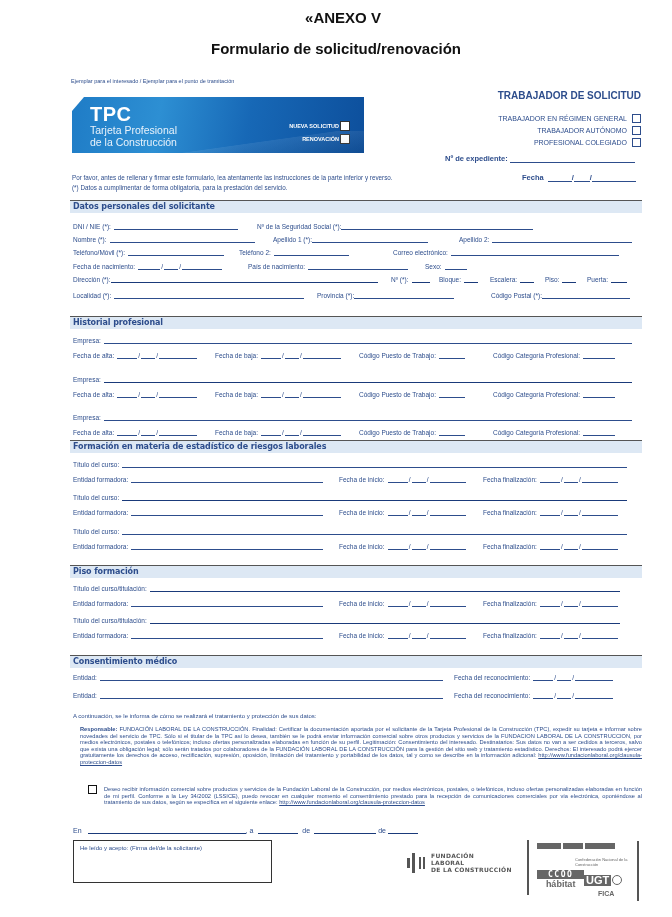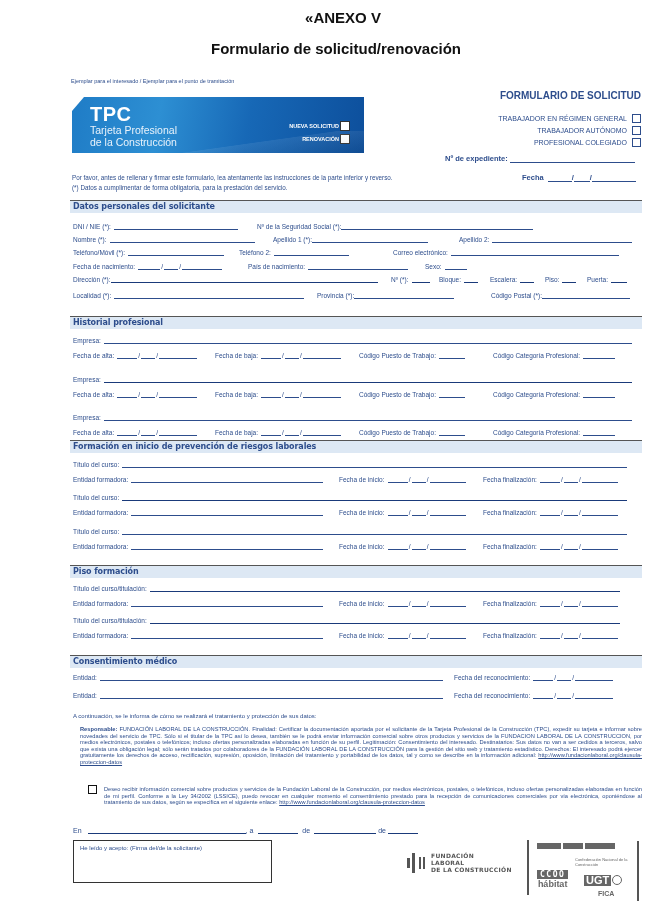--- a/index.html
+++ b/index.html
@@ -61,21 +61,21 @@
   .logo-flc .bars { display: flex; align-items: center; gap: 2px; }
   .logo-flc .bars i { display: block; background: #555; }
   .logo-flc .txt { font-size: 6px; color: #555; font-weight: bold; line-height: 7px; letter-spacing: 0.3px; font-family: "DejaVu Sans", sans-serif; }
   .vdiv { position: absolute; width: 1.5px; background: #555; }
 
   .cnc { position: absolute; top: 843px; left: 537px; }
   .cnc .blk { display: flex; gap: 2px; }
   .cnc .blk i { display: block; height: 6px; background: #666; }
   .cnc .cap { position: absolute; top: 14px; left: 38px; font-size: 4px; color: #666; line-height: 5px; width: 60px; }
   .ccoo { position: absolute; top: 870px; left: 537px; }
-  .ccoo .box { font-size: 8px; font-weight: bold; color: #fff; background: #666; padding: 0 3px; letter-spacing: 1.5px; line-height: 9px; font-family: "DejaVu Sans Mono", monospace; }
+  .ccoo .box { font-size: 8px; font-weight: bold; color: #fff; background: #666; padding: 0 11px; letter-spacing: 1.5px; line-height: 9px; font-family: "DejaVu Sans Mono", monospace; }
   .ccoo .hab { font-size: 9px; font-weight: bold; color: #666; line-height: 10px; text-align: center; }
   .ugt { position: absolute; top: 870px; left: 584px; }
   .ugt .u { font-size: 11px; font-weight: bold; color: #fff; background: #666; padding: 0 2px; line-height: 11px; display: inline-block; }
   .ugt .circ { display: inline-block; width: 10px; height: 10px; border: 1.5px solid #666; border-radius: 50%; vertical-align: middle; margin-left: 1px; }
   .ugt .fica { font-size: 7px; font-weight: bold; color: #666; margin-top: 2px; padding-left: 14px; }
 </style>
 </head>
 <body>
 
 <div class="title1">«ANEXO V</div>
@@ -90,21 +90,21 @@
   <div class="opt o1">
     <span>NUEVA SOLICITUD</span>
     <span class="cb"></span>
   </div>
   <div class="opt o2">
     <span>RENOVACIÓN</span>
     <span class="cb"></span>
   </div>
 </div>
 
-<div class="form-title">FORMULARIO DE SOLICITUD</div>
+<div class="form-title">TRABAJADOR DE SOLICITUD</div>
 
 <div class="worker-types">
   <div class="wt">
     <span>TRABAJADOR EN RÉGIMEN GENERAL</span>
     <span class="cb"></span>
   </div>
   <div class="wt">
     <span>TRABAJADOR AUTÓNOMO</span>
     <span class="cb"></span>
   </div>
@@ -329,21 +329,21 @@
         <span class="ln" style="width:26px;margin-left:3px"></span>
       </div>
       <div class="f" style="left:420px">
         <span>Código Categoría Profesional:</span>
         <span class="ln" style="width:32px;margin-left:3px"></span>
       </div>
     </div>
   </div>
 
 <div class="section" style="top:440px">
-  <span>Formación en inicio de prevención de riesgos laborales</span>
+  <span>Formación en materia de estadístico de riesgos laborales</span>
 </div>
 <div id="prl-rows">
     <div class="row" style="top:461px">
       <div class="f" style="left:0">
         <span>Título del curso:</span>
         <span class="ln" style="width:505px;margin-left:3px"></span>
       </div>
     </div>
     <div class="row" style="top:476px">
       <div class="f" style="left:0">

